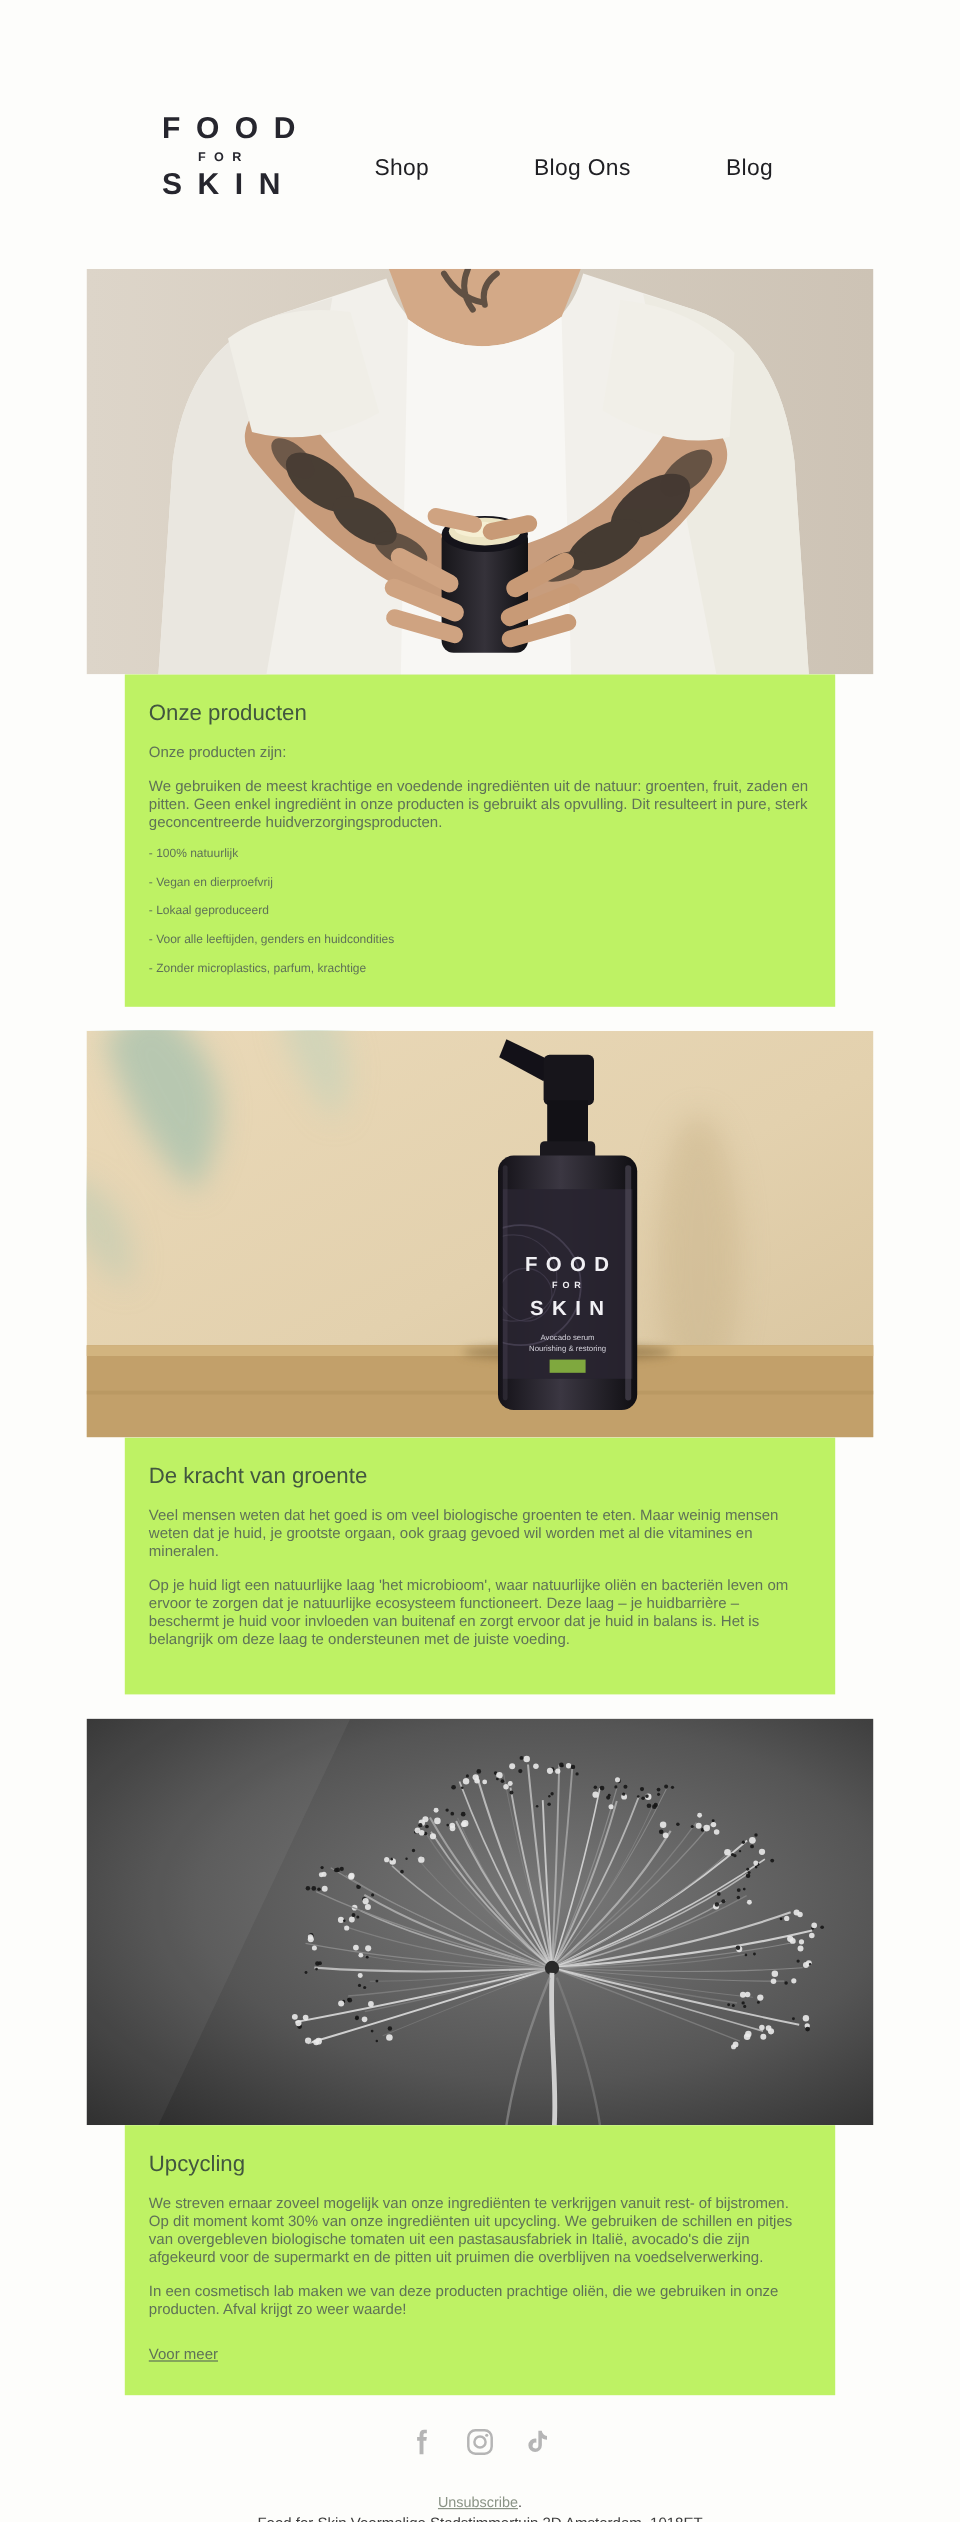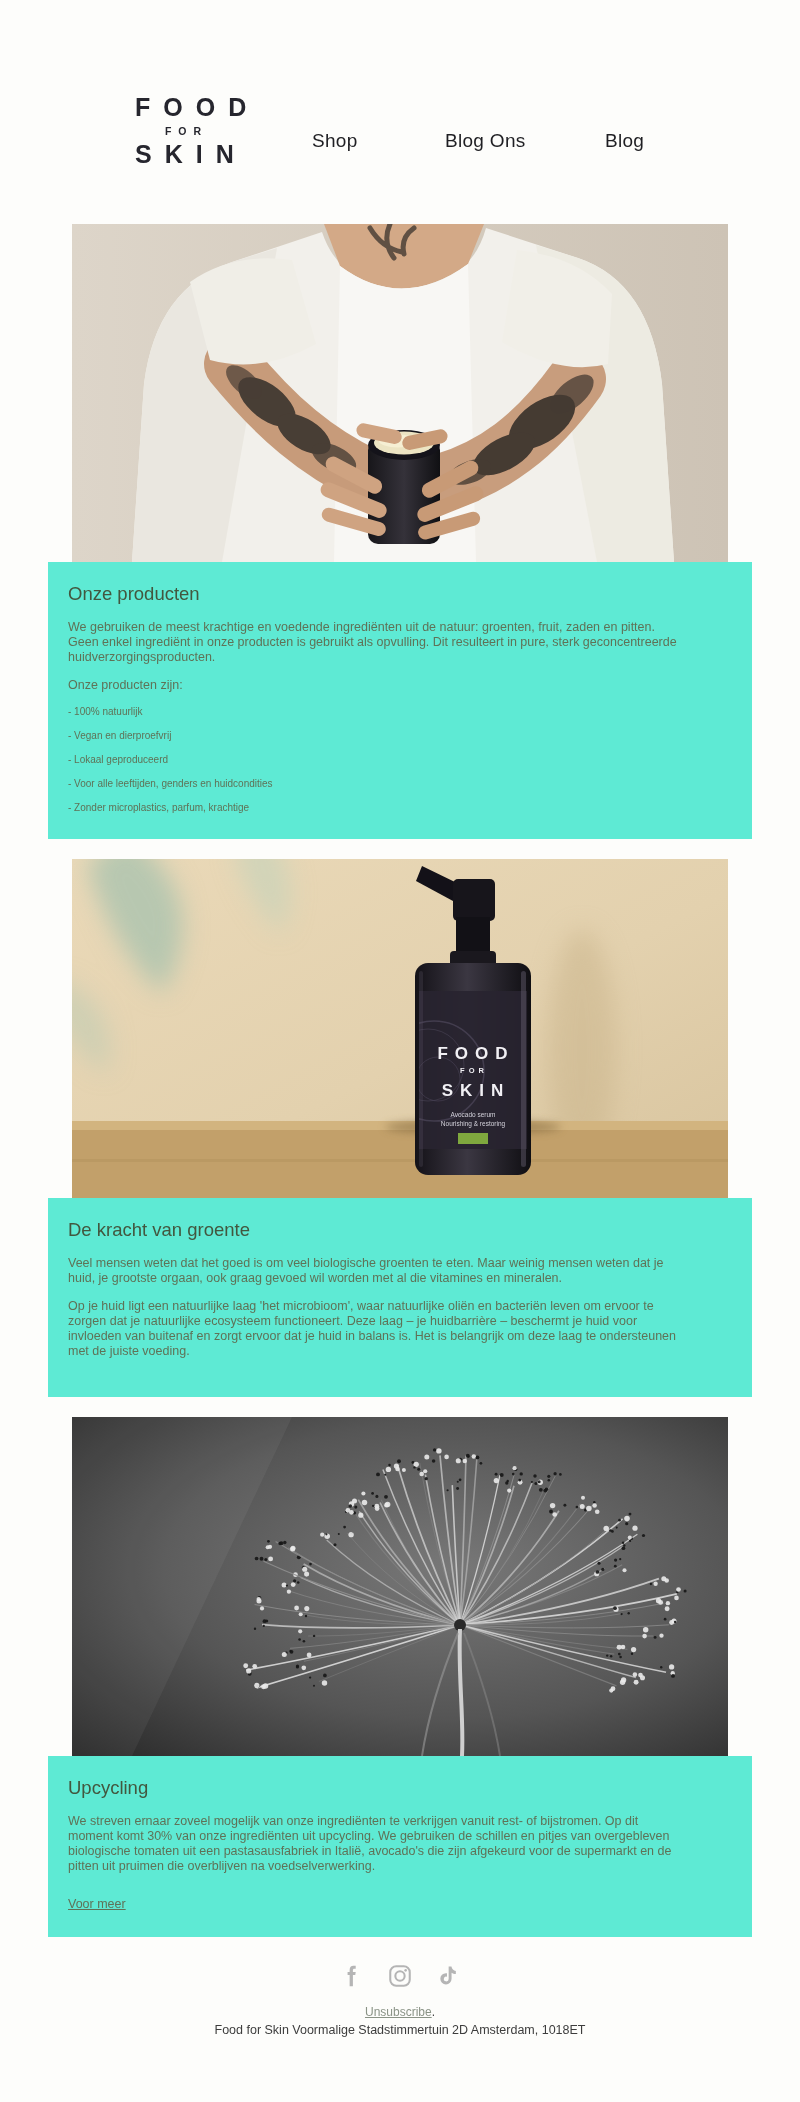--- a/index.html
+++ b/index.html
@@ -14,31 +14,31 @@
   .logo-big.second { margin-top: 4px; }
   .nav-link { position: absolute; top: 130px; font-size: 19px; color: #1f1f23; letter-spacing: .3px; cursor: pointer; }
   .nav-shop { left: 312px; }
   .nav-over { left: 445px; }
   .nav-blog { left: 605px; }
 
   
   .img-block { margin: 0 72px; height: 338px; overflow: hidden; }
   .img-block svg { display: block; width: 656px; height: 100%; }
   .gap20 { margin-top: 20px; }
-  .section { margin: 0 48px; background: #5eead4; padding: 21px 20px 25px 20px; }
+  .section { margin: 0 104px; background: #bef264; padding: 21px 20px 25px 20px; }
   .section h2 { font-size: 18.5px; font-weight: normal; color: #42573f; margin-bottom: 15px; }
   .section p { font-size: 12.5px; line-height: 1.2; color: #5f7257; margin-bottom: 13px; max-width: 616px; }
   .section .list-item { font-size: 10px; line-height: 1.2; color: #5f7257; margin-top: 12px; }
   .lees-meer { display: inline-block; margin-top: 10px; font-size: 12.5px; color: #5f7257; text-decoration: underline; cursor: pointer; }
 
   
   .social-row { display: flex; justify-content: center; align-items: center; gap: 20px; margin-top: 24px; height: 30px; }
   .social-icon { width: 27px; height: 27px; display: flex; align-items: center; justify-content: center; cursor: pointer; }
   .social-icon svg { display: block; }
-  .unsub-row { text-align: center; margin-top: 14px; font-size: 12px; color: #444; }
+  .unsub-row { text-align: center; margin-top: 28px; font-size: 12px; color: #444; }
   .unsub-link { color: #8a9386; text-decoration: underline; cursor: pointer; }
   .address-row { text-align: center; margin-top: 4px; font-size: 12.5px; color: #3d3d3d; padding-bottom: 40px; }
 </style>
 </head>
 <body>
 
 <div class="page">
 
   <div class="header">
     <div class="logo">
@@ -110,22 +110,22 @@
         <rect x="282" y="204" width="46" height="14" rx="7" transform="rotate(12 282 204)"></rect>
         <rect x="254" y="234" width="62" height="15" rx="7.5" transform="rotate(28 254 234)"></rect>
         <rect x="248" y="260" width="70" height="15" rx="7.5" transform="rotate(22 248 260)"></rect>
         <rect x="250" y="286" width="64" height="14" rx="7" transform="rotate(16 250 286)"></rect>
       </g>
     </svg>
   </div>
 
   <div class="section">
     <h2>Onze producten</h2>
+    <p>Onze producten zijn:</p>
     <p>We gebruiken de meest krachtige en voedende ingrediënten uit de natuur: groenten, fruit, zaden en pitten. Geen enkel ingrediënt in onze producten is gebruikt als opvulling. Dit resulteert in pure, sterk geconcentreerde huidverzorgingsproducten.</p>
-    <p>Onze producten zijn:</p>
     <div class="list-item">- 100% natuurlijk</div>
     <div class="list-item">- Vegan en dierproefvrij</div>
     <div class="list-item">- Lokaal geproduceerd</div>
     <div class="list-item">- Voor alle leeftijden, genders en huidcondities</div>
     <div class="list-item">- Zonder microplastics, parfum, krachtige</div>
   </div>
 
   <div class="img-block gap20" style="height:339px">
     <svg viewBox="0 0 656 339">
       <defs>
@@ -489,20 +489,21 @@
       <circle cx="388" cy="208" r="6" fill="#2a2a2a"></circle>
       <path d="M388 212 C 386 260 392 300 390 339" stroke="#cfcfcf" stroke-width="4" fill="none"></path>
       <path d="M386 216 C 368 260 356 300 350 339" stroke="#9a9a9a" stroke-width="2" fill="none" opacity=".6"></path>
       <path d="M392 216 C 410 262 422 300 428 339" stroke="#8a8a8a" stroke-width="2" fill="none" opacity=".5"></path>
     </svg>
   </div>
 
   <div class="section">
     <h2>Upcycling</h2>
     <p>We streven ernaar zoveel mogelijk van onze ingrediënten te verkrijgen vanuit rest- of bijstromen. Op dit moment komt 30% van onze ingrediënten uit upcycling. We gebruiken de schillen en pitjes van overgebleven biologische tomaten uit een pastasausfabriek in Italië, avocado's die zijn afgekeurd voor de supermarkt en de pitten uit pruimen die overblijven na voedselverwerking.</p>
+    <p>In een cosmetisch lab maken we van deze producten prachtige oliën, die we gebruiken in onze producten. Afval krijgt zo weer waarde!</p>
     <span class="lees-meer">Voor meer</span>
   </div>
 
   <div class="social-row">
     <span class="social-icon">
       <svg width="26" height="26" viewBox="0 0 24 24" fill="#b5b5b5">
         <path d="M14.5 8.2h-2.6V6.6c0-.9.5-1.4 1.3-1.4h1.3V2.6h-2.1c-2.3 0-3.5 1.5-3.5 3.8v1.8H7v2.8h1.9v10.4h3V11h2.2l.4-2.8z"></path>
       </svg>
     </span>
     <span class="social-icon">

